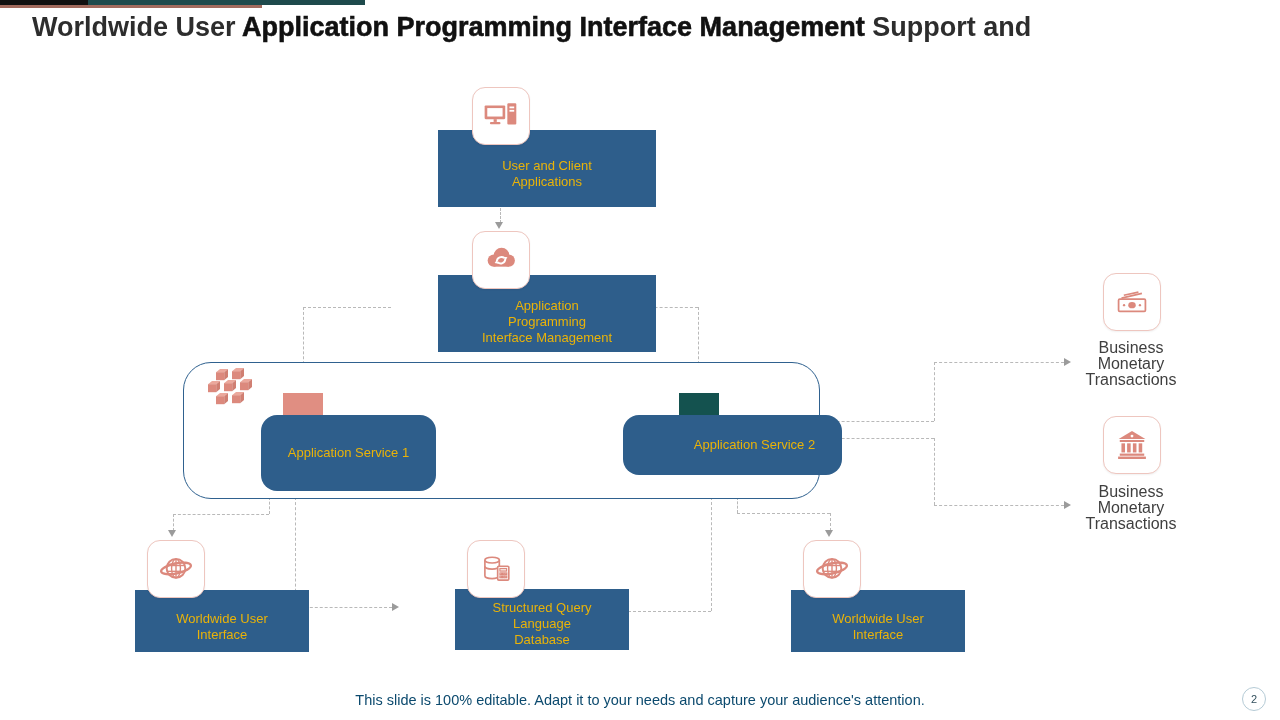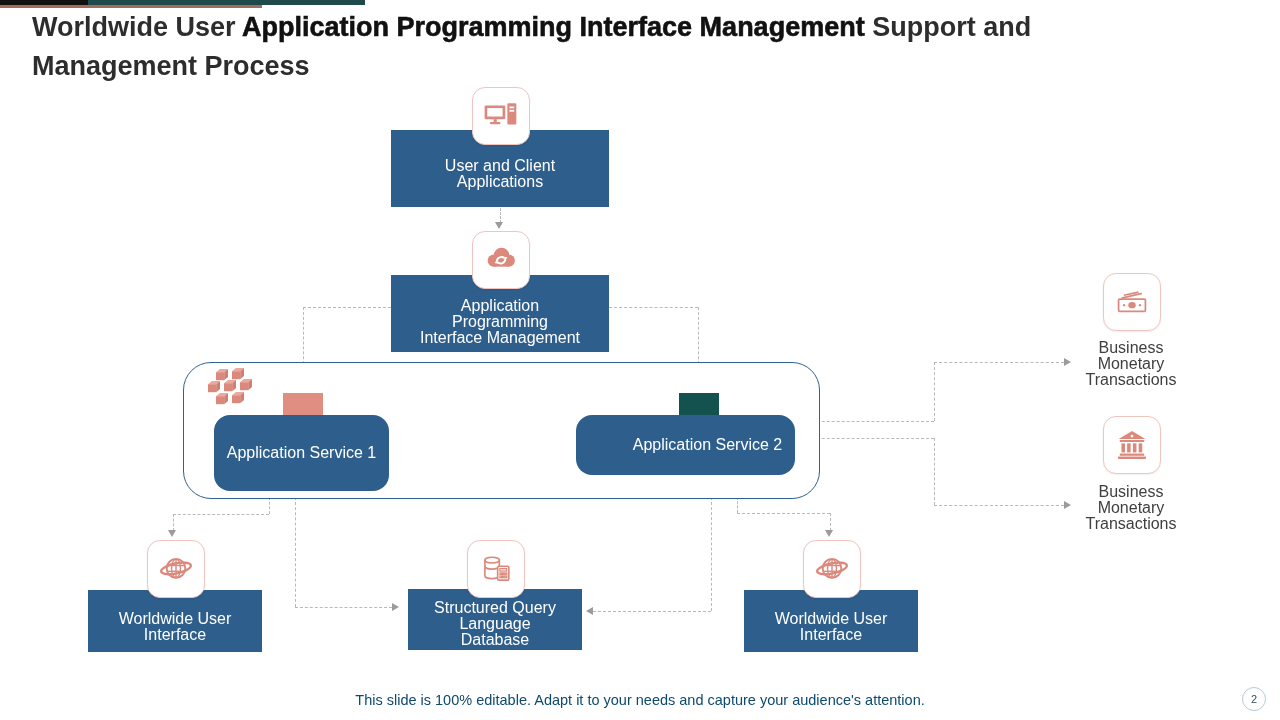--- a/index.html
+++ b/index.html
@@ -9,23 +9,23 @@
   
   .bar{position:absolute;top:0;height:5px;}
   .bar.black{left:0;width:88px;background:#111;}
   .bar.teal{left:88px;width:277px;background:#1e4a4c;}
   .bar.brown{left:0;top:5px;width:262px;height:3px;background:#a26b5e;}
   
   .title{position:absolute;left:32px;top:8px;width:1216px;
          font-size:27px;line-height:39px;font-weight:700;color:#2d2d2d;}
   .title .heavy{color:#111;-webkit-text-stroke:0.6px #111;}
   
-  .bluebox{position:absolute;background:#2e5e8b;color:#ffffff;text-align:center;
+  .bluebox{position:absolute;background:#2e5e8b;color:#eab308;text-align:center;
            display:flex;flex-direction:column;justify-content:center;align-items:center;
-           font-size:16px;line-height:16px;}
+           font-size:13px;line-height:16px;margin-left:47px;}
   .rounded{border-radius:16px;}
   
   .icard{position:absolute;width:56px;height:56px;background:#fff;
          border:1.5px solid #eec6bf;border-radius:13px;
          display:flex;align-items:center;justify-content:center;
          box-shadow:0 1px 2px rgba(0,0,0,.06);z-index:5;}
   
   .svc-container{position:absolute;left:183px;top:362px;width:635px;height:135px;
                  border:1px solid #2f618f;border-radius:28px;background:#fff;}
   .tab{position:absolute;width:40px;height:22px;}
@@ -48,21 +48,20 @@
 </style>
 </head>
 <body>
 
 <div class="bar black"></div>
 <div class="bar teal"></div>
 <div class="bar brown"></div>
 
 <div class="title">
   <span>Worldwide User </span><span class="heavy">Application Programming Interface Management </span><span>Support and</span><br>
-  <span>Management Process</span>
 </div>
 
 <div class="vline" style="left:500px;top:208px;height:15px;"></div>
 <div class="arr down" style="left:495px;top:222px;"></div>
 
 <div class="hline" style="left:303px;top:307px;width:88px;"></div>
 <div class="vline" style="left:303px;top:307px;height:72px;"></div>
 <div class="arr down" style="left:298px;top:378px;"></div>
 
 <div class="hline" style="left:609px;top:307px;width:89px;"></div>

